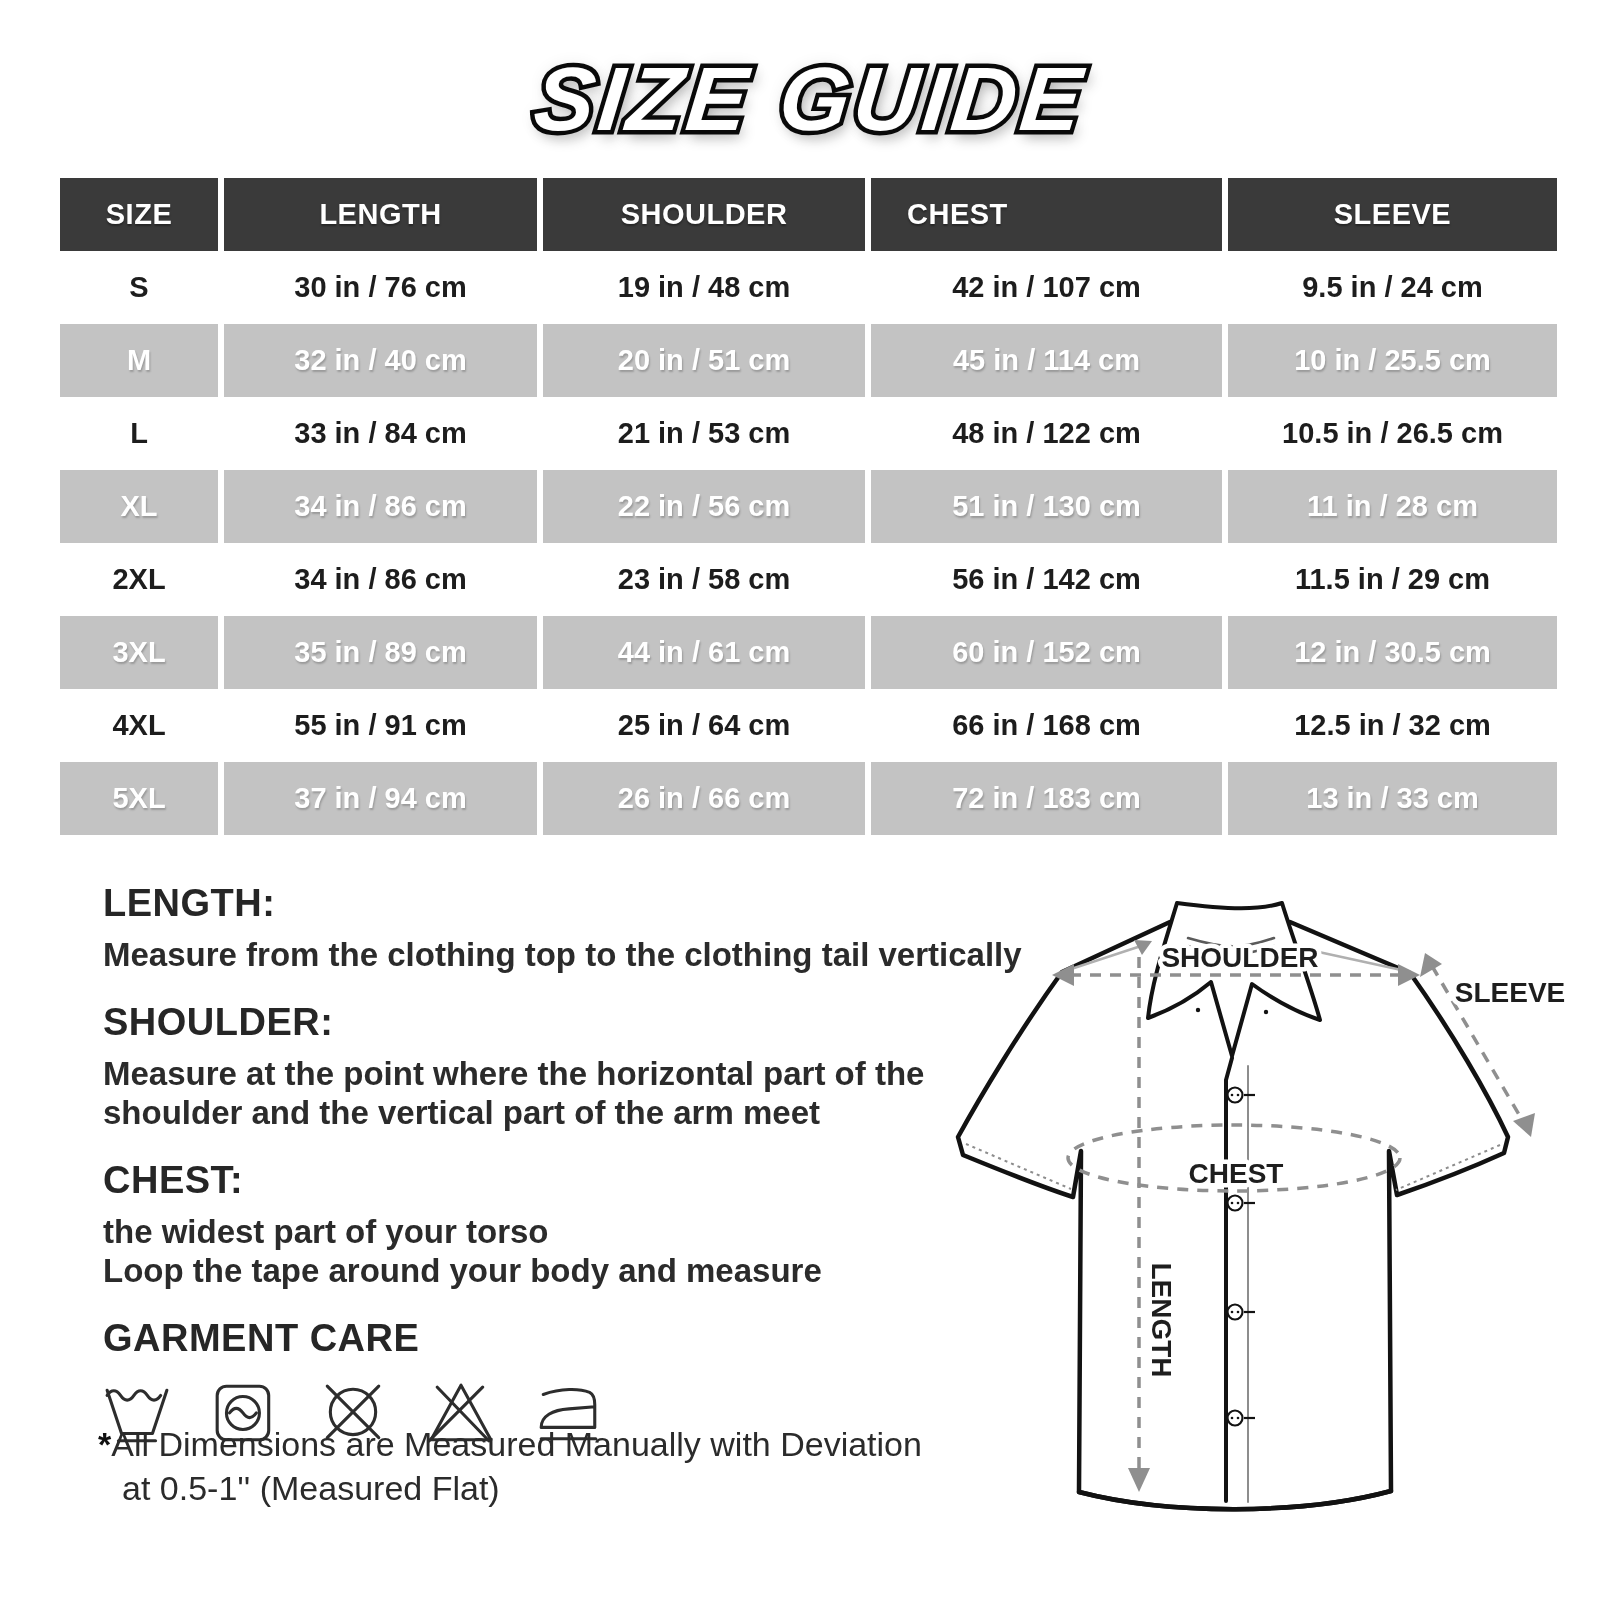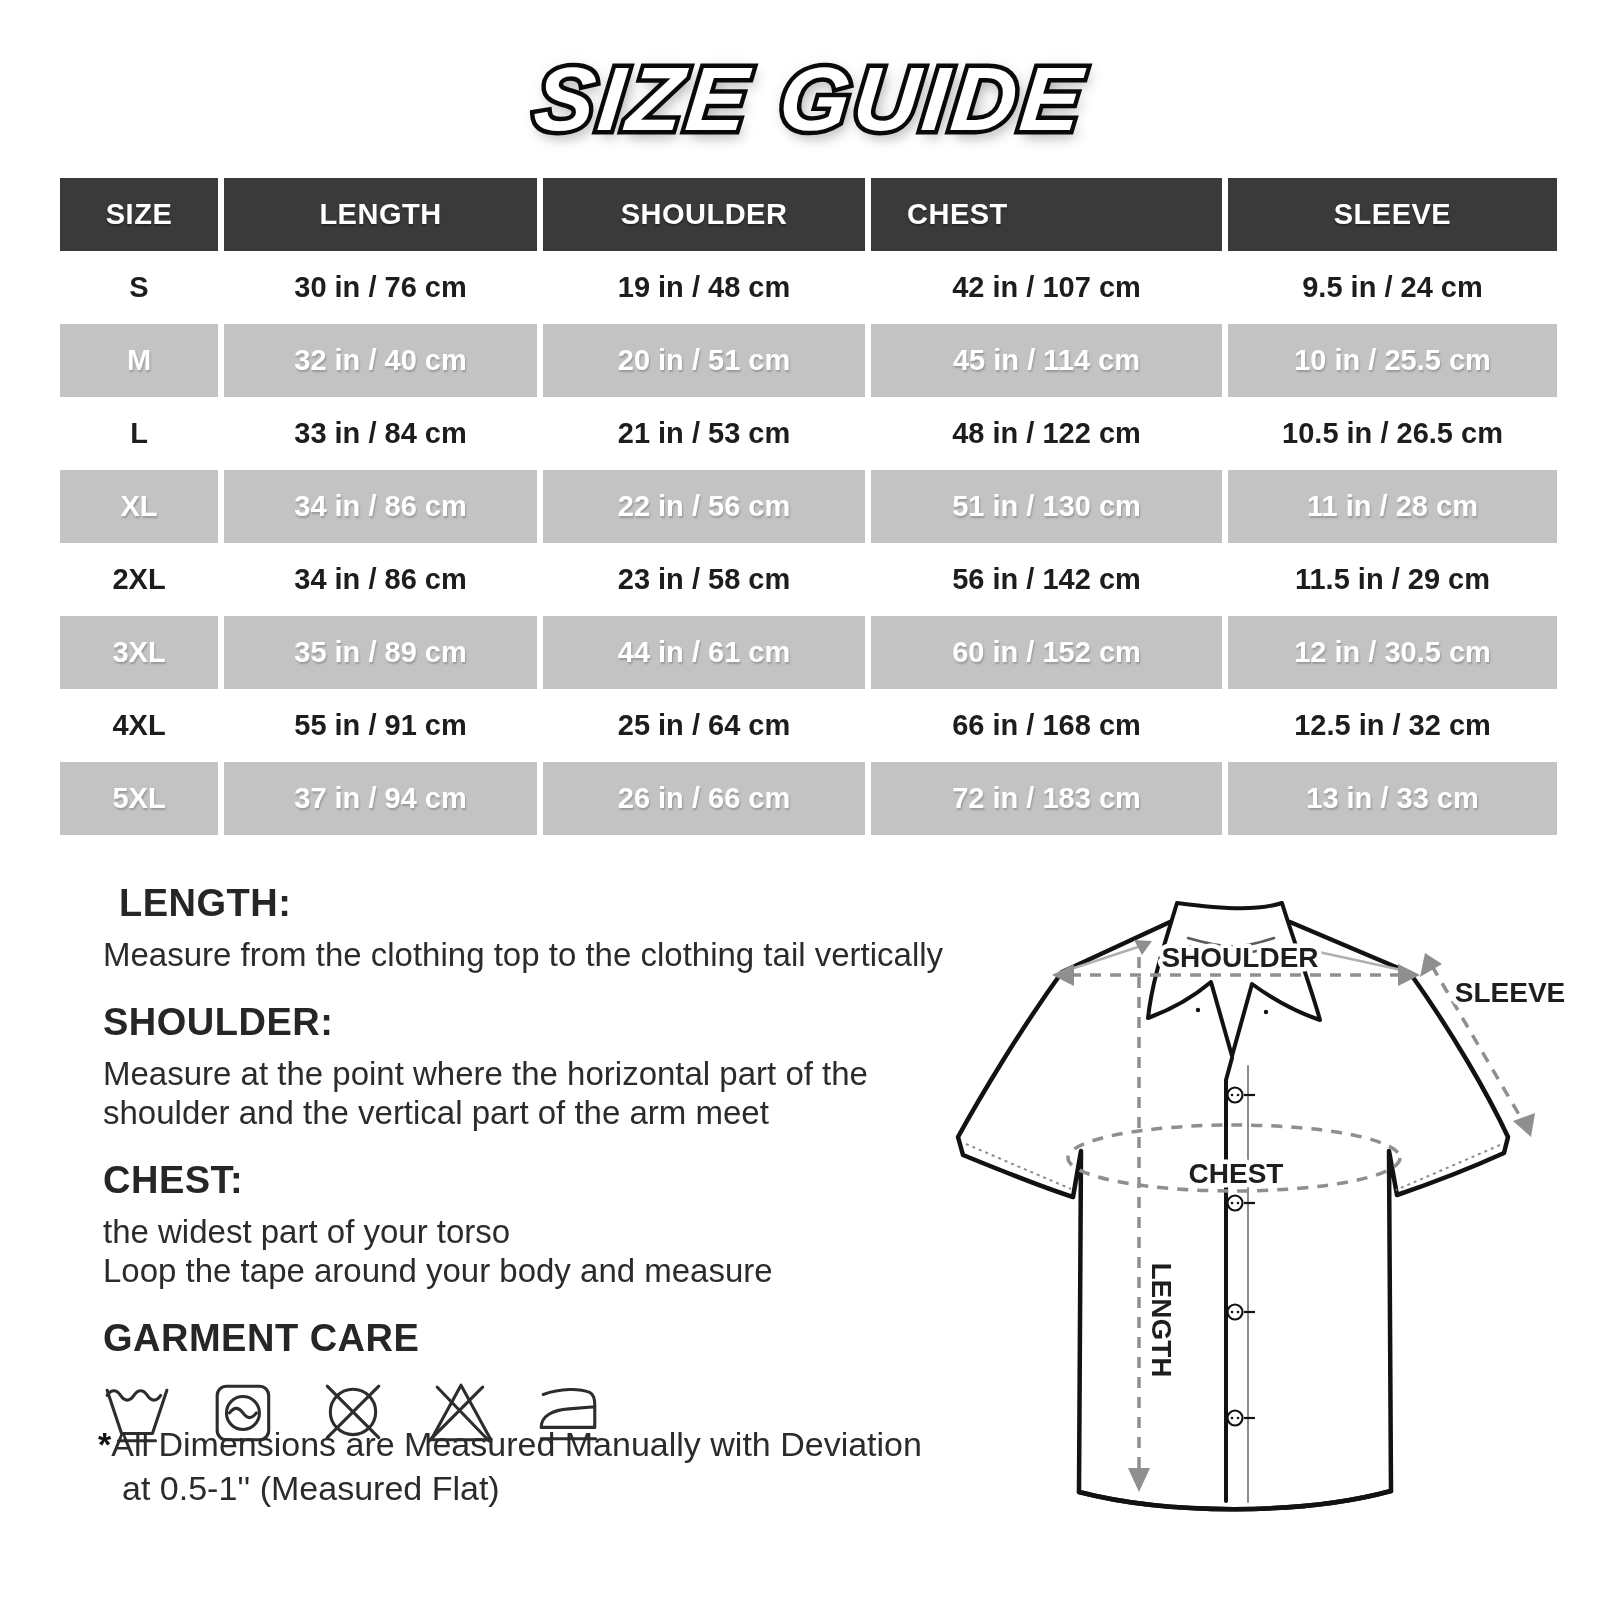--- a/index.html
+++ b/index.html
@@ -22,22 +22,22 @@
   .c.h{background:#3a3a3a;color:#fff;letter-spacing:.5px;
        text-shadow:0 2px 2px rgba(0,0,0,.35);}
   .c.h.left{justify-content:flex-start;padding-left:36px;}
   .c.w{background:#fff;color:#1d1d1d;}
   .c.g{background:#c3c3c3;color:#fff;text-shadow:1px 2px 2px rgba(0,0,0,.22);}
 
   
   .info{position:absolute;left:103px;top:882px;width:930px;}
   .sec-h{font-size:38px;font-weight:800;color:#262626;letter-spacing:.5px;
          margin:27px 0 10px 0;}
-  .sec-h.first{margin-top:0;margin-left:16px;}
-  .sec-line{font-size:33px;color:#2b2b2b;line-height:39px;font-weight:400;}
+  .sec-h.first{margin-top:0;}
+  .sec-line{font-size:33px;color:#2b2b2b;line-height:39px;font-weight:700;}
 
   .care-row{display:flex;align-items:flex-end;gap:40px;margin-top:18px;height:70px;}
   .care-row svg{flex:0 0 auto;}
 
   .footnote{position:absolute;left:98px;top:1422px;width:900px;
             font-size:34px;color:#2b2b2b;line-height:44px;}
   .footnote .star{font-weight:700;color:#111;}
   .footnote .l2{padding-left:24px;}
 
   

